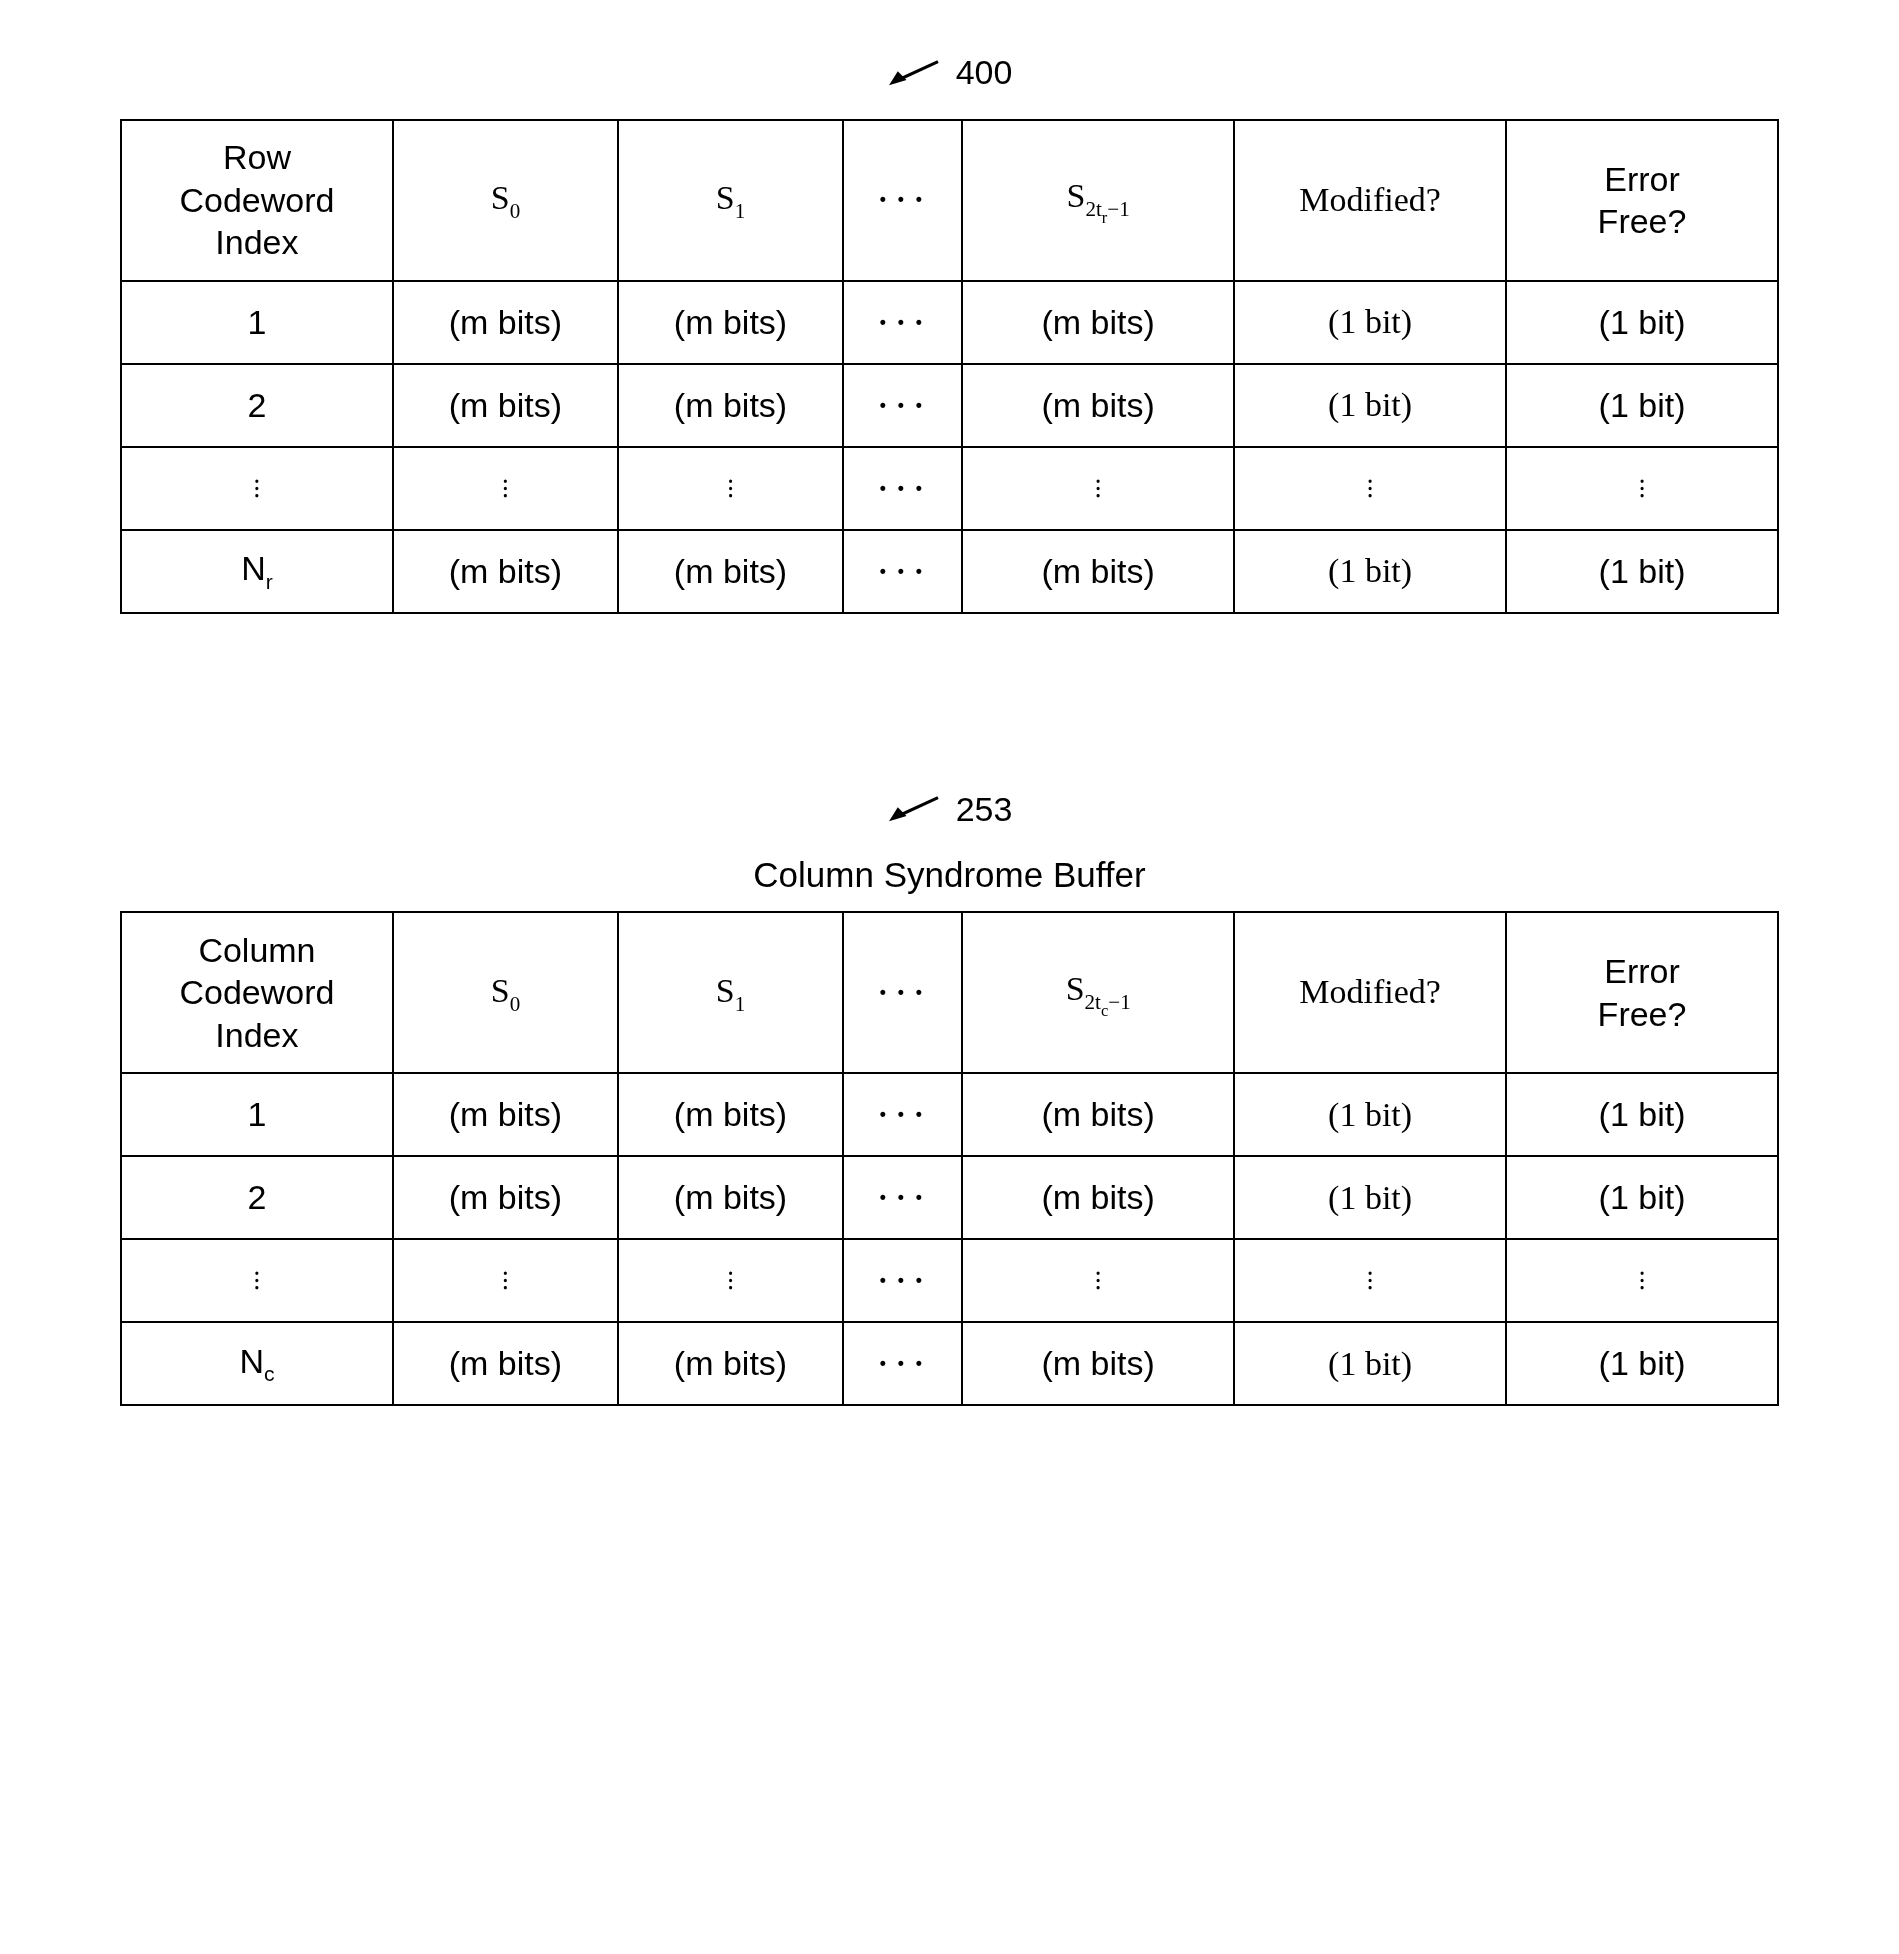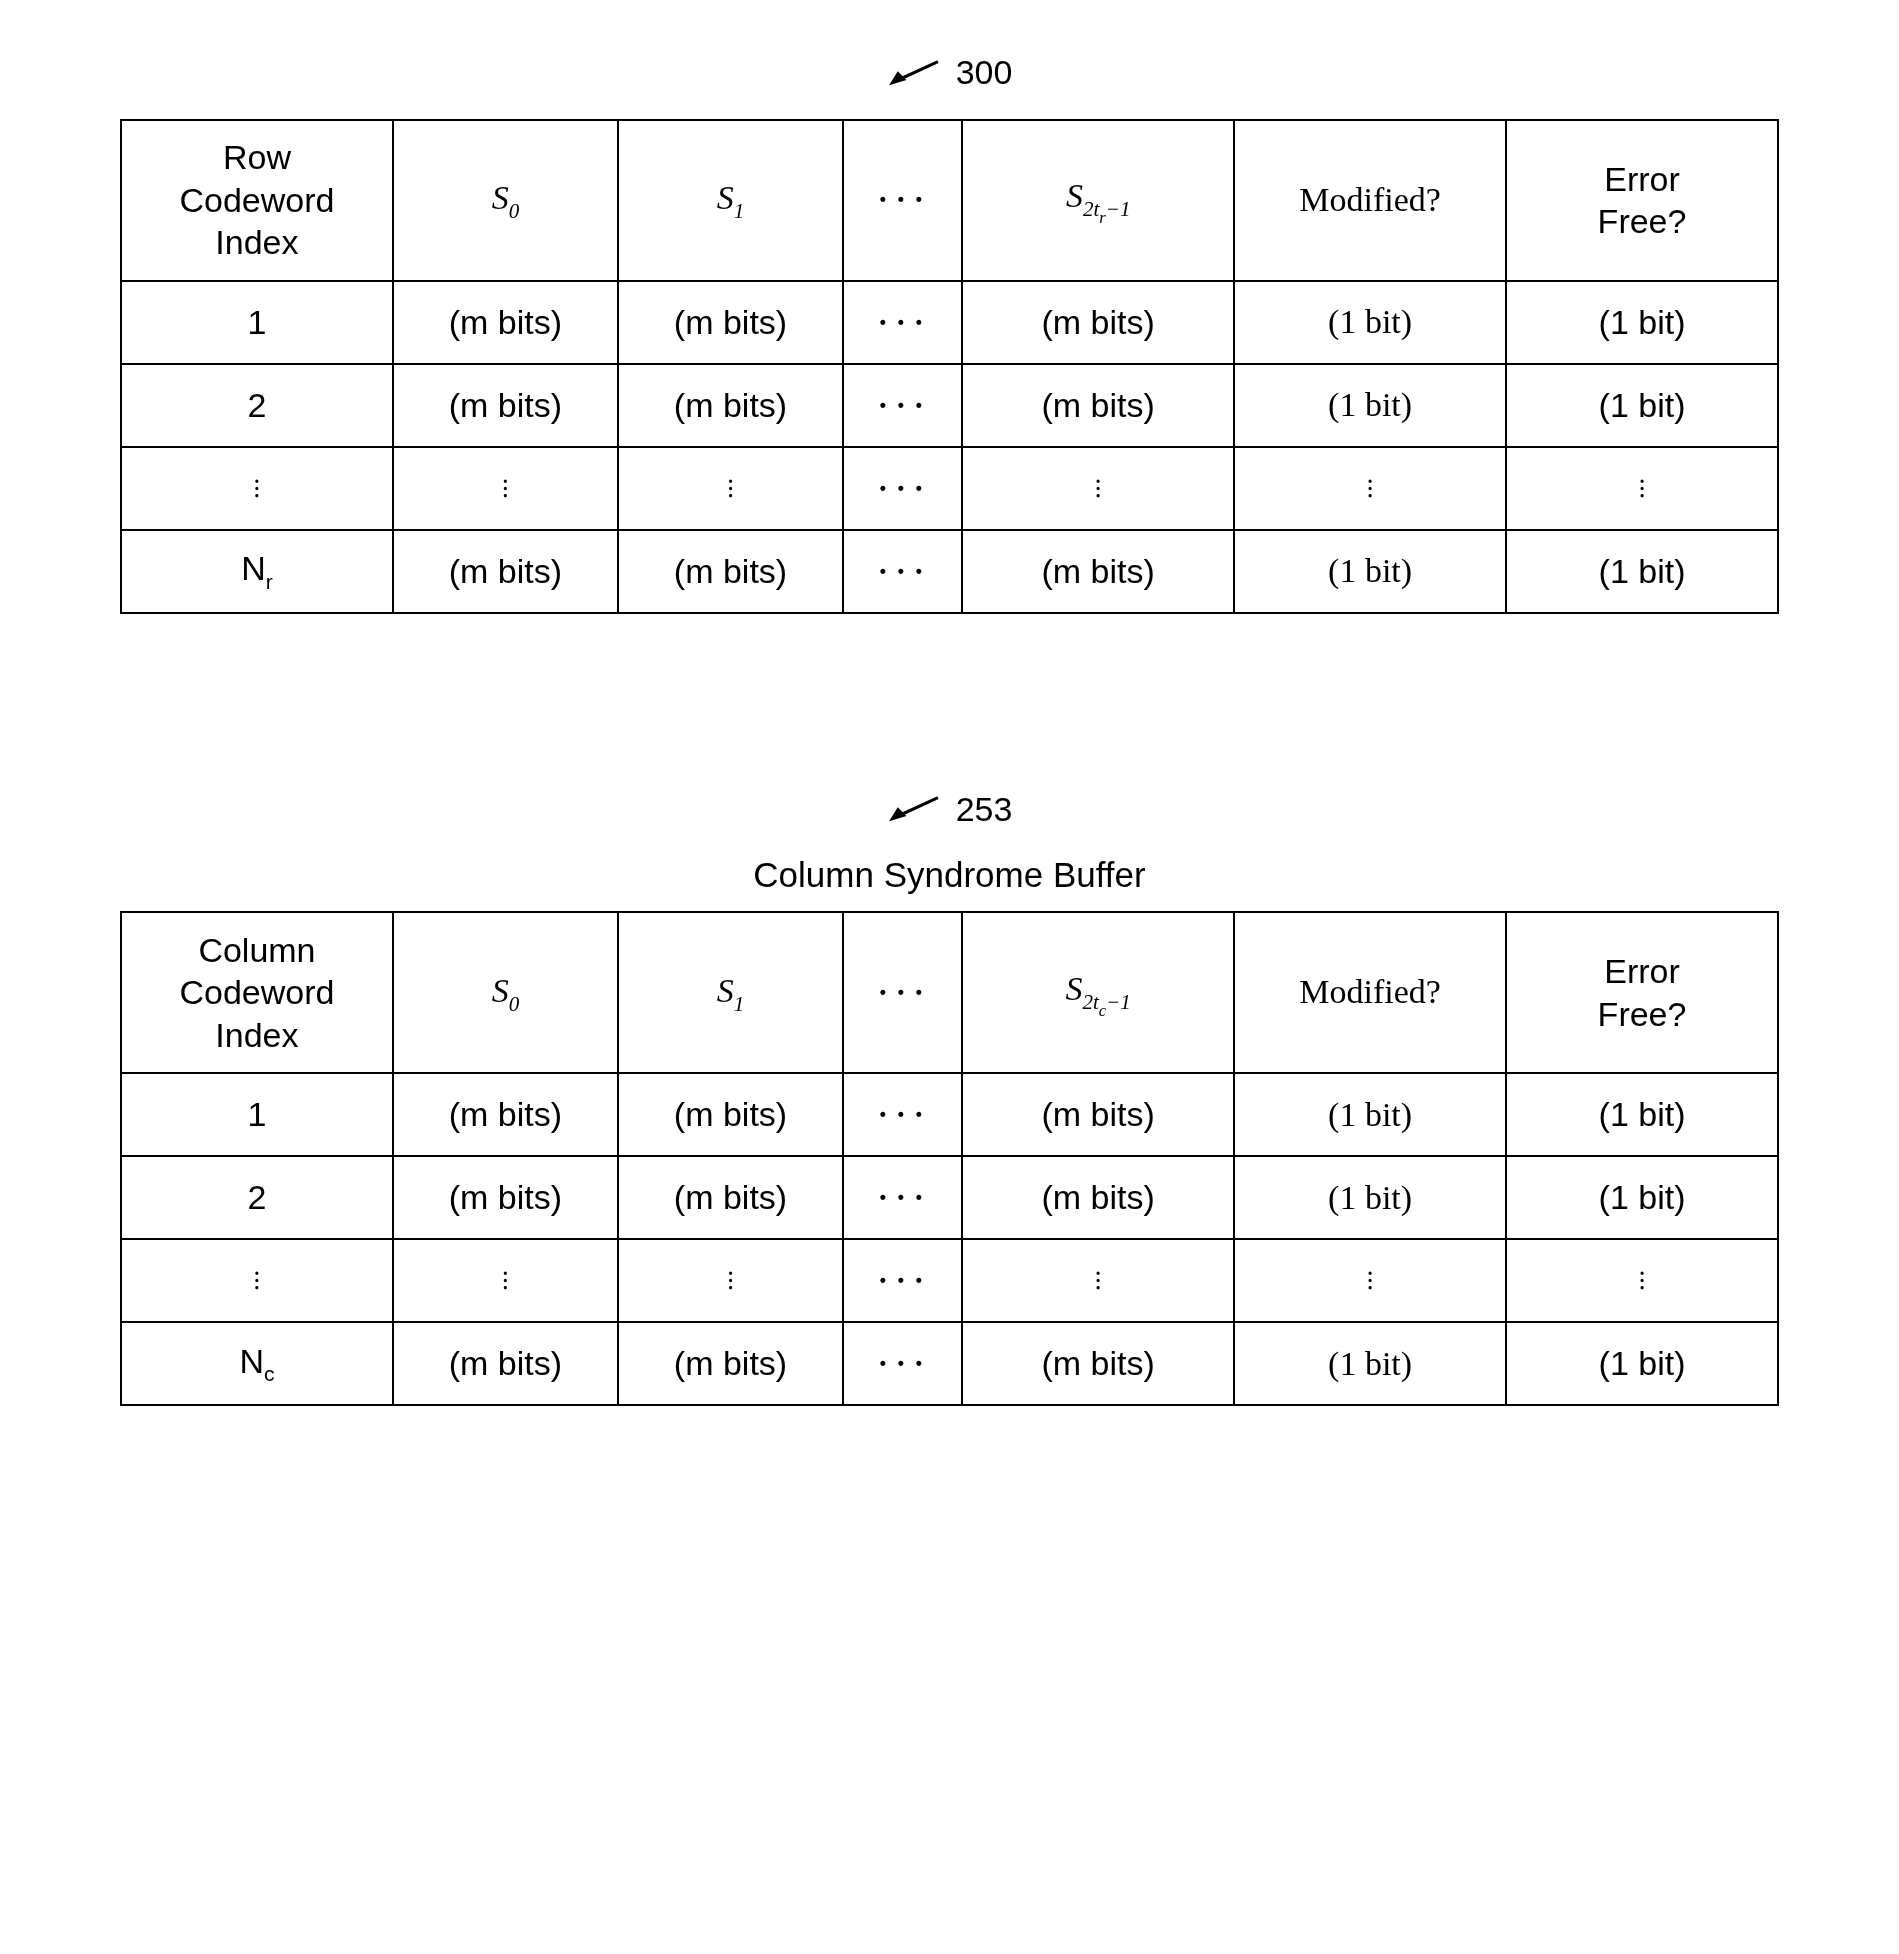--- a/index.html
+++ b/index.html
@@ -46,34 +46,34 @@
   th.dots, td.dots { width: 115px; }
   th.syn2, td.syn2 { width: 265px; }
   th.mod, td.mod { width: 265px; font-family: Liberation Serif, serif; }
   th.err, td.err { width: 265px; }
 
   tr.header th { height: 159px; line-height: 1.25; }
   tr.data td { height: 81px; }
 
   .sub { font-size: 0.62em; vertical-align: sub; position: relative; top: 0.05em; }
   .subsub { font-size: 0.78em; vertical-align: sub; position: relative; top: 0.12em; }
-  .ital { font-style: italic; font-family: "Cambria Math", Georgia, "Times New Roman", serif; }
+  .ital { font-family: "Cambria Math", Georgia, "Times New Roman", serif; }
   .vdots { font-size: 25px; line-height: 1; }
   .hdots-cell { font-size: 17.6px; letter-spacing: 3.5px; font-weight: bold; }
 </style>
 </head>
 <body>
 
 <div class="figure-block">
   <div class="ref-row">
     <svg width="53" height="28" viewBox="0 0 60 32">
       <line x1="58" y1="3" x2="8" y2="26" stroke="#000" stroke-width="3.5"></line>
       <polygon points="2,30 22,24 12,14" fill="#000"></polygon>
     </svg>
-    <span>300</span>
+    <span>400</span>
   </div>
   <table>
     <tbody>
         <tr class="header">
       <th class="fc"><span style="white-space:pre-line;">Row
 Codeword
 Index</span></th>
       <th class="syn"><span class="ital"><span>S</span><span class="sub">0</span></span></th>
       <th class="syn"><span class="ital"><span>S</span><span class="sub">1</span></span></th>
       <th class="dots hdots-cell">• • •</th>

